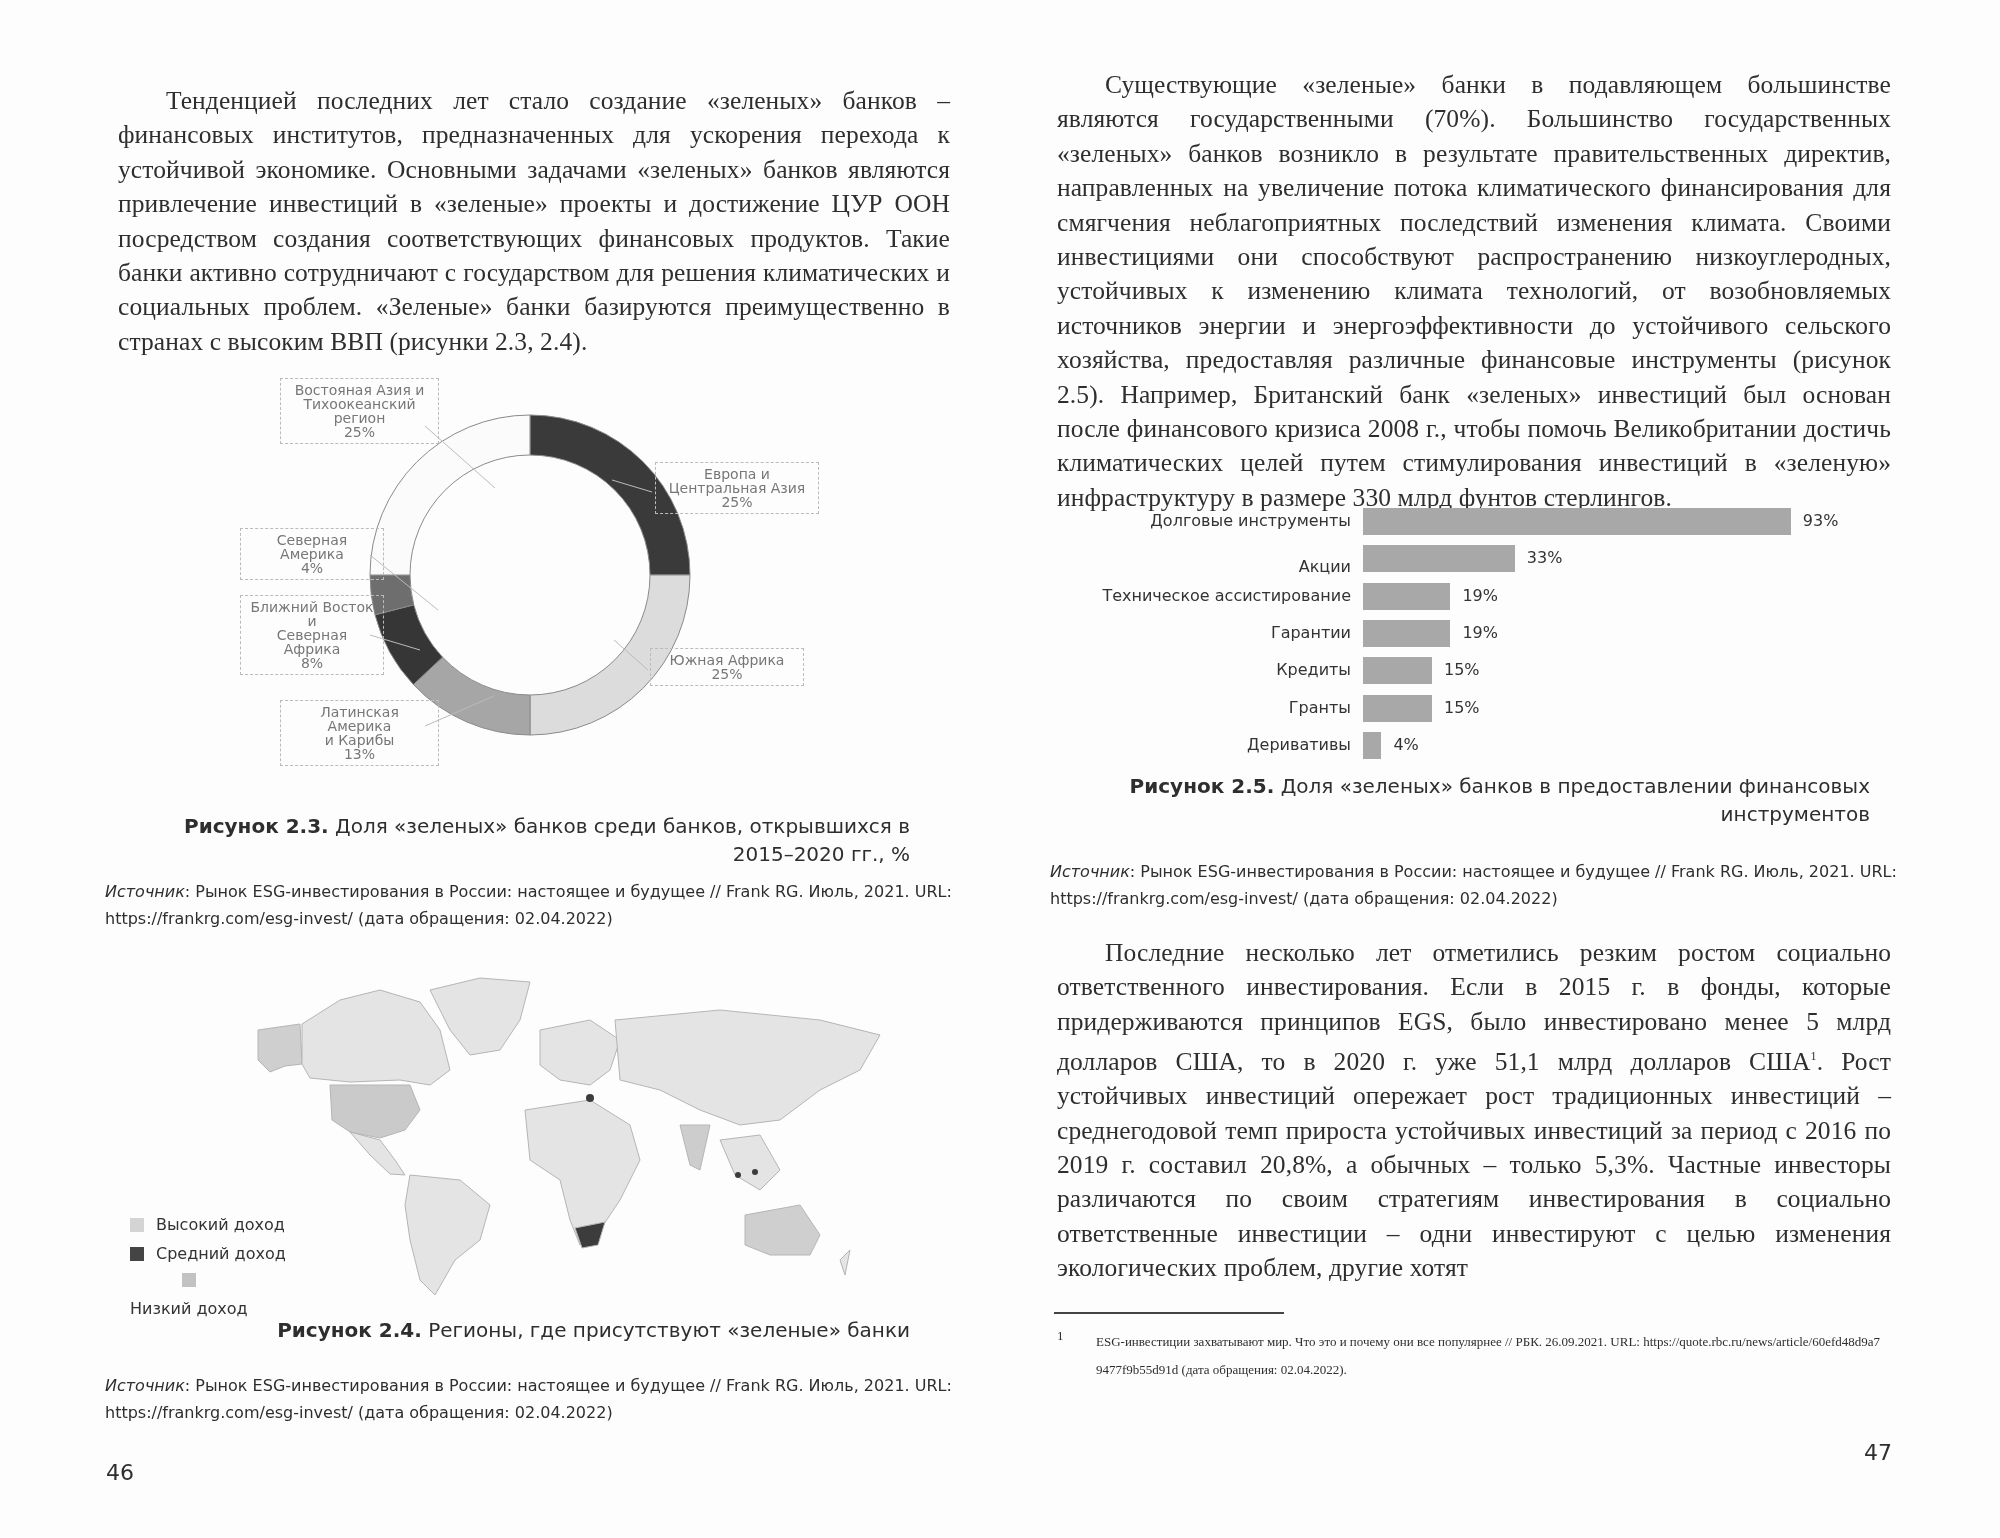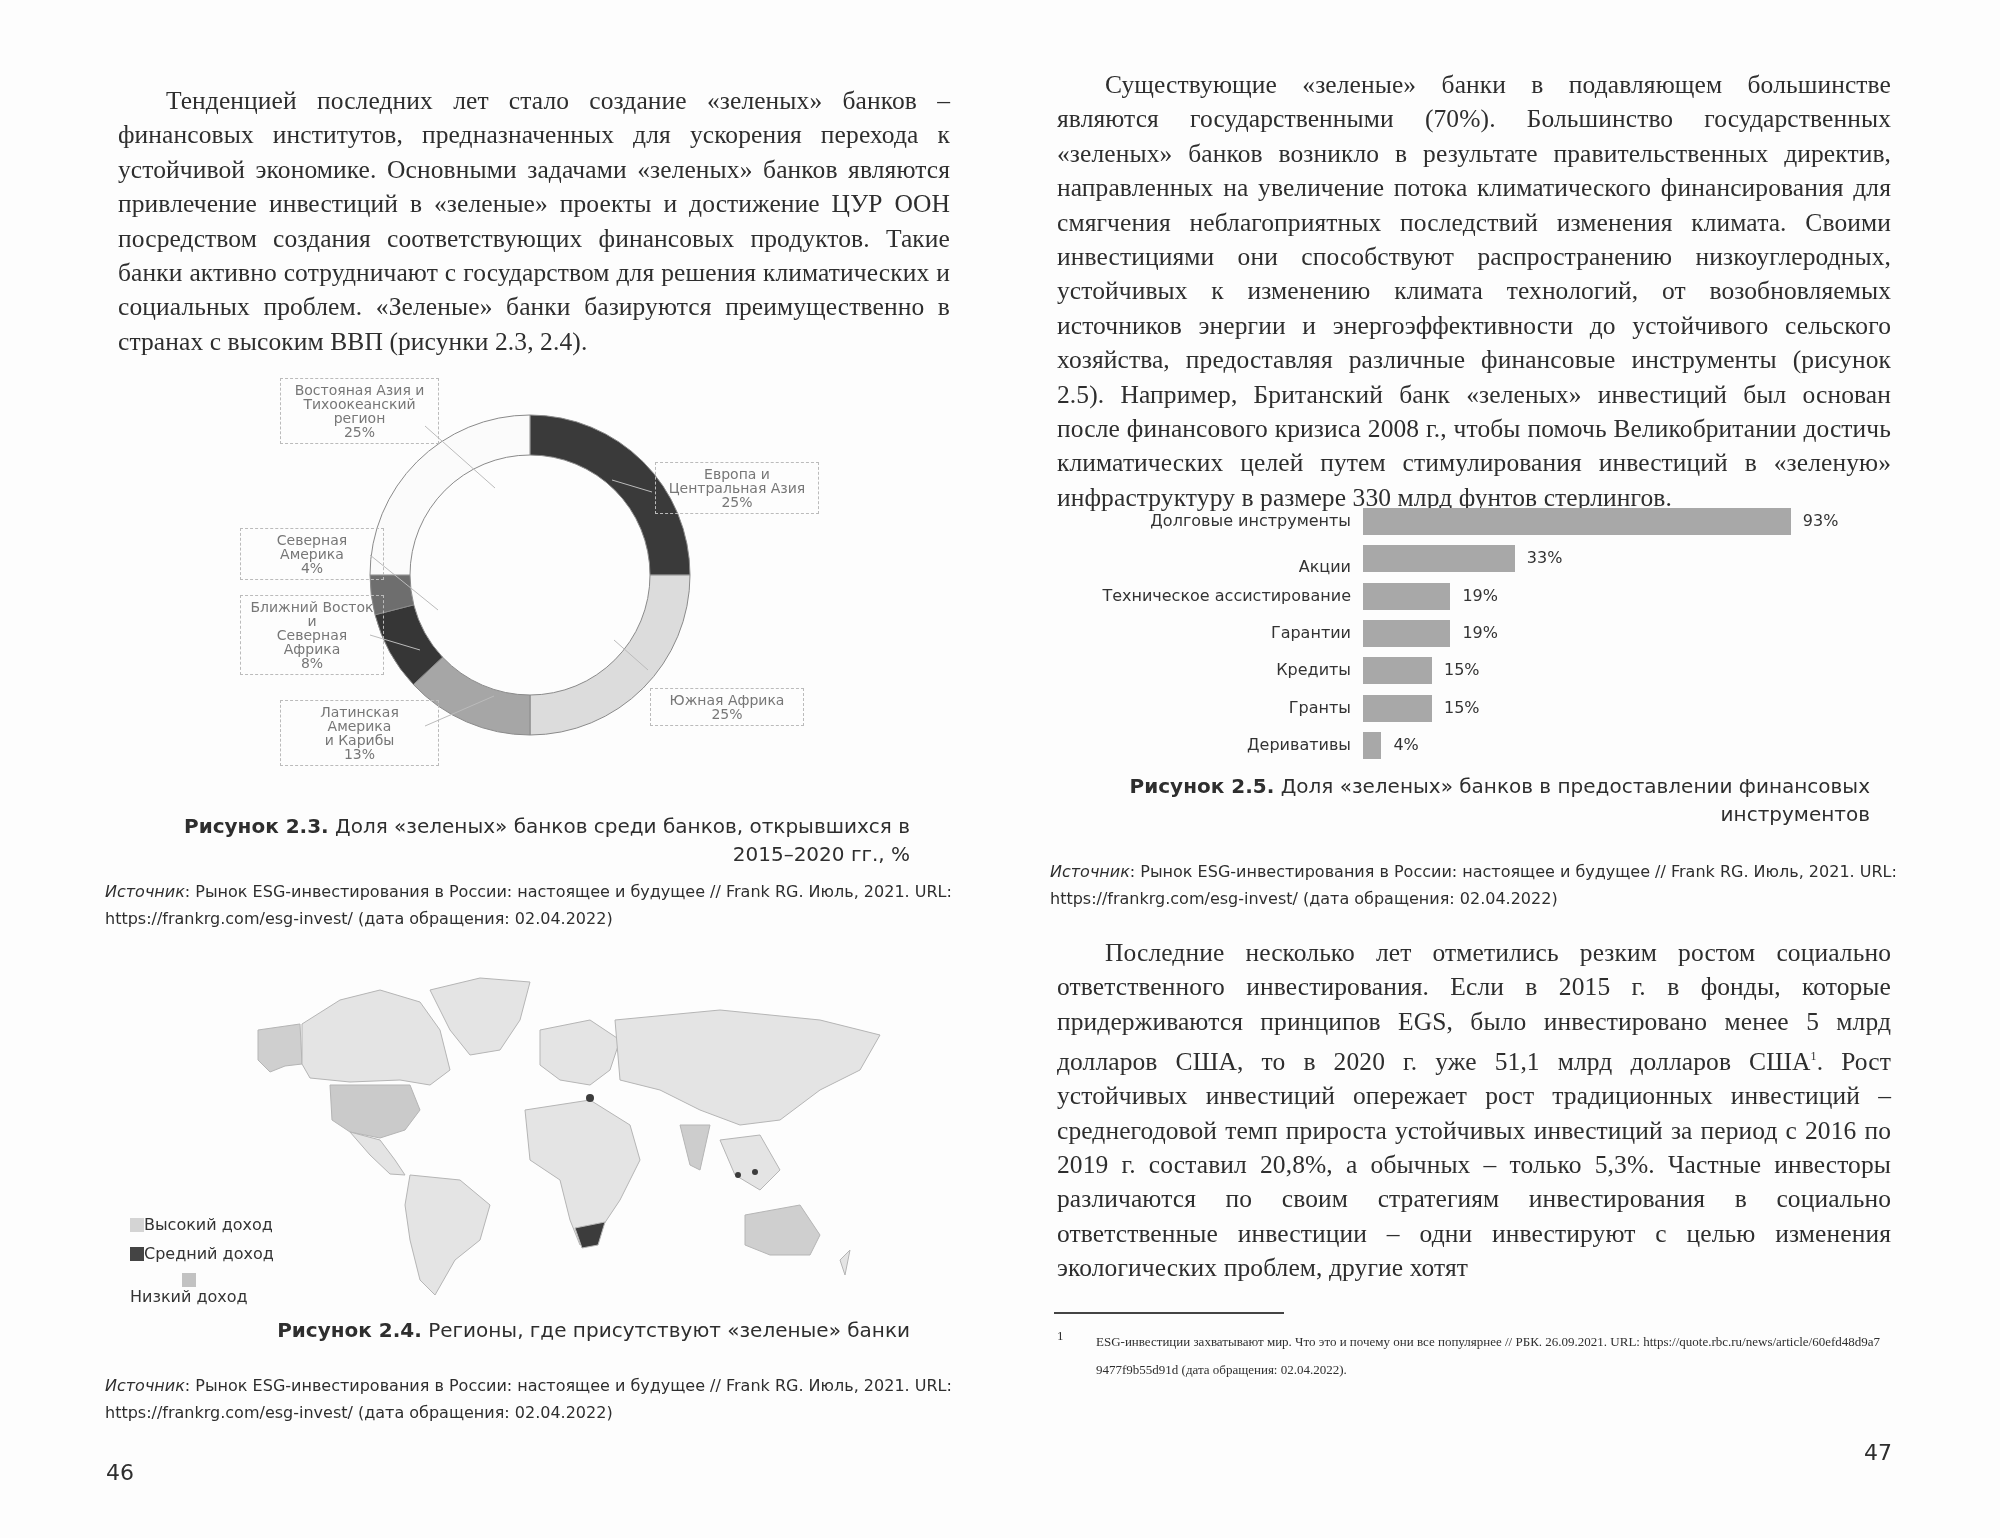--- a/index.html
+++ b/index.html
@@ -10,21 +10,21 @@
   .para .indent { display:inline-block; width:48px; }
   .caption { position:absolute; font-size:20px; line-height:28px; text-align:right; }
   .caption b { font-weight:bold; }
   .source { position:absolute; font-size:16px; line-height:27px; text-align:left; }
   .source i { font-style:italic; }
   .pagenum { position:absolute; font-size:22px; }
   .lbl { position:absolute; font-size:14px; line-height:14px; color:#777; text-align:center; border:1px dashed #bbb; padding:4px 6px; background:transparent; }
   .bar-label { position:absolute; font-size:16px; color:#333; text-align:left; white-space:nowrap; }
   .bar { position:absolute; background:#a8a8a8; }
   .bar-val { position:absolute; font-size:16px; color:#333; white-space:nowrap; }
-  .legend-row { position:absolute; font-size:16px; color:#333; display:flex; align-items:center; gap:0; }
+  .legend-row { position:absolute; font-size:16px; color:#333; display:flex; align-items:center; gap:12px; }
   .swatch { width:14px; height:14px; display:inline-block; }
   .footnote-rule { position:absolute; height:2px; background:#444; }
   .footnote { position:absolute; font-size:13px; line-height:28px; }
   .fn-mark { position:absolute; font-size:13px; }
   sup { font-size:12px; }
 </style>
 </head>
 <body>
 
 <div class="para serif" style="left:118px; top:84px; width:832px;">
@@ -45,21 +45,21 @@
       <line x1="150" y1="265" x2="200" y2="280" stroke="#bbb" stroke-width="1"></line>
       <line x1="150" y1="185" x2="218" y2="240" stroke="#bbb" stroke-width="1"></line>
       <line x1="205" y1="56" x2="275" y2="118" stroke="#bbb" stroke-width="1"></line>
     </svg>
   <div id="donut-labels">
       <div class="lbl sans" style="left: 435px; top: 92px; width: 150px;">
         <div>Европа и</div>
         <div>Центральная Азия</div>
         <div>25%</div>
       </div>
-      <div class="lbl sans" style="left: 430px; top: 278px; width: 140px; margin-top: 40px;">
+      <div class="lbl sans" style="left: 430px; top: 278px; width: 140px;">
         <div>Южная Африка</div>
         <div>25%</div>
       </div>
       <div class="lbl sans" style="left: 60px; top: 330px; width: 145px;">
         <div>Латинская Америка</div>
         <div>и Карибы</div>
         <div>13%</div>
       </div>
       <div class="lbl sans" style="left: 20px; top: 225px; width: 130px;">
         <div>Ближний Восток и</div>

